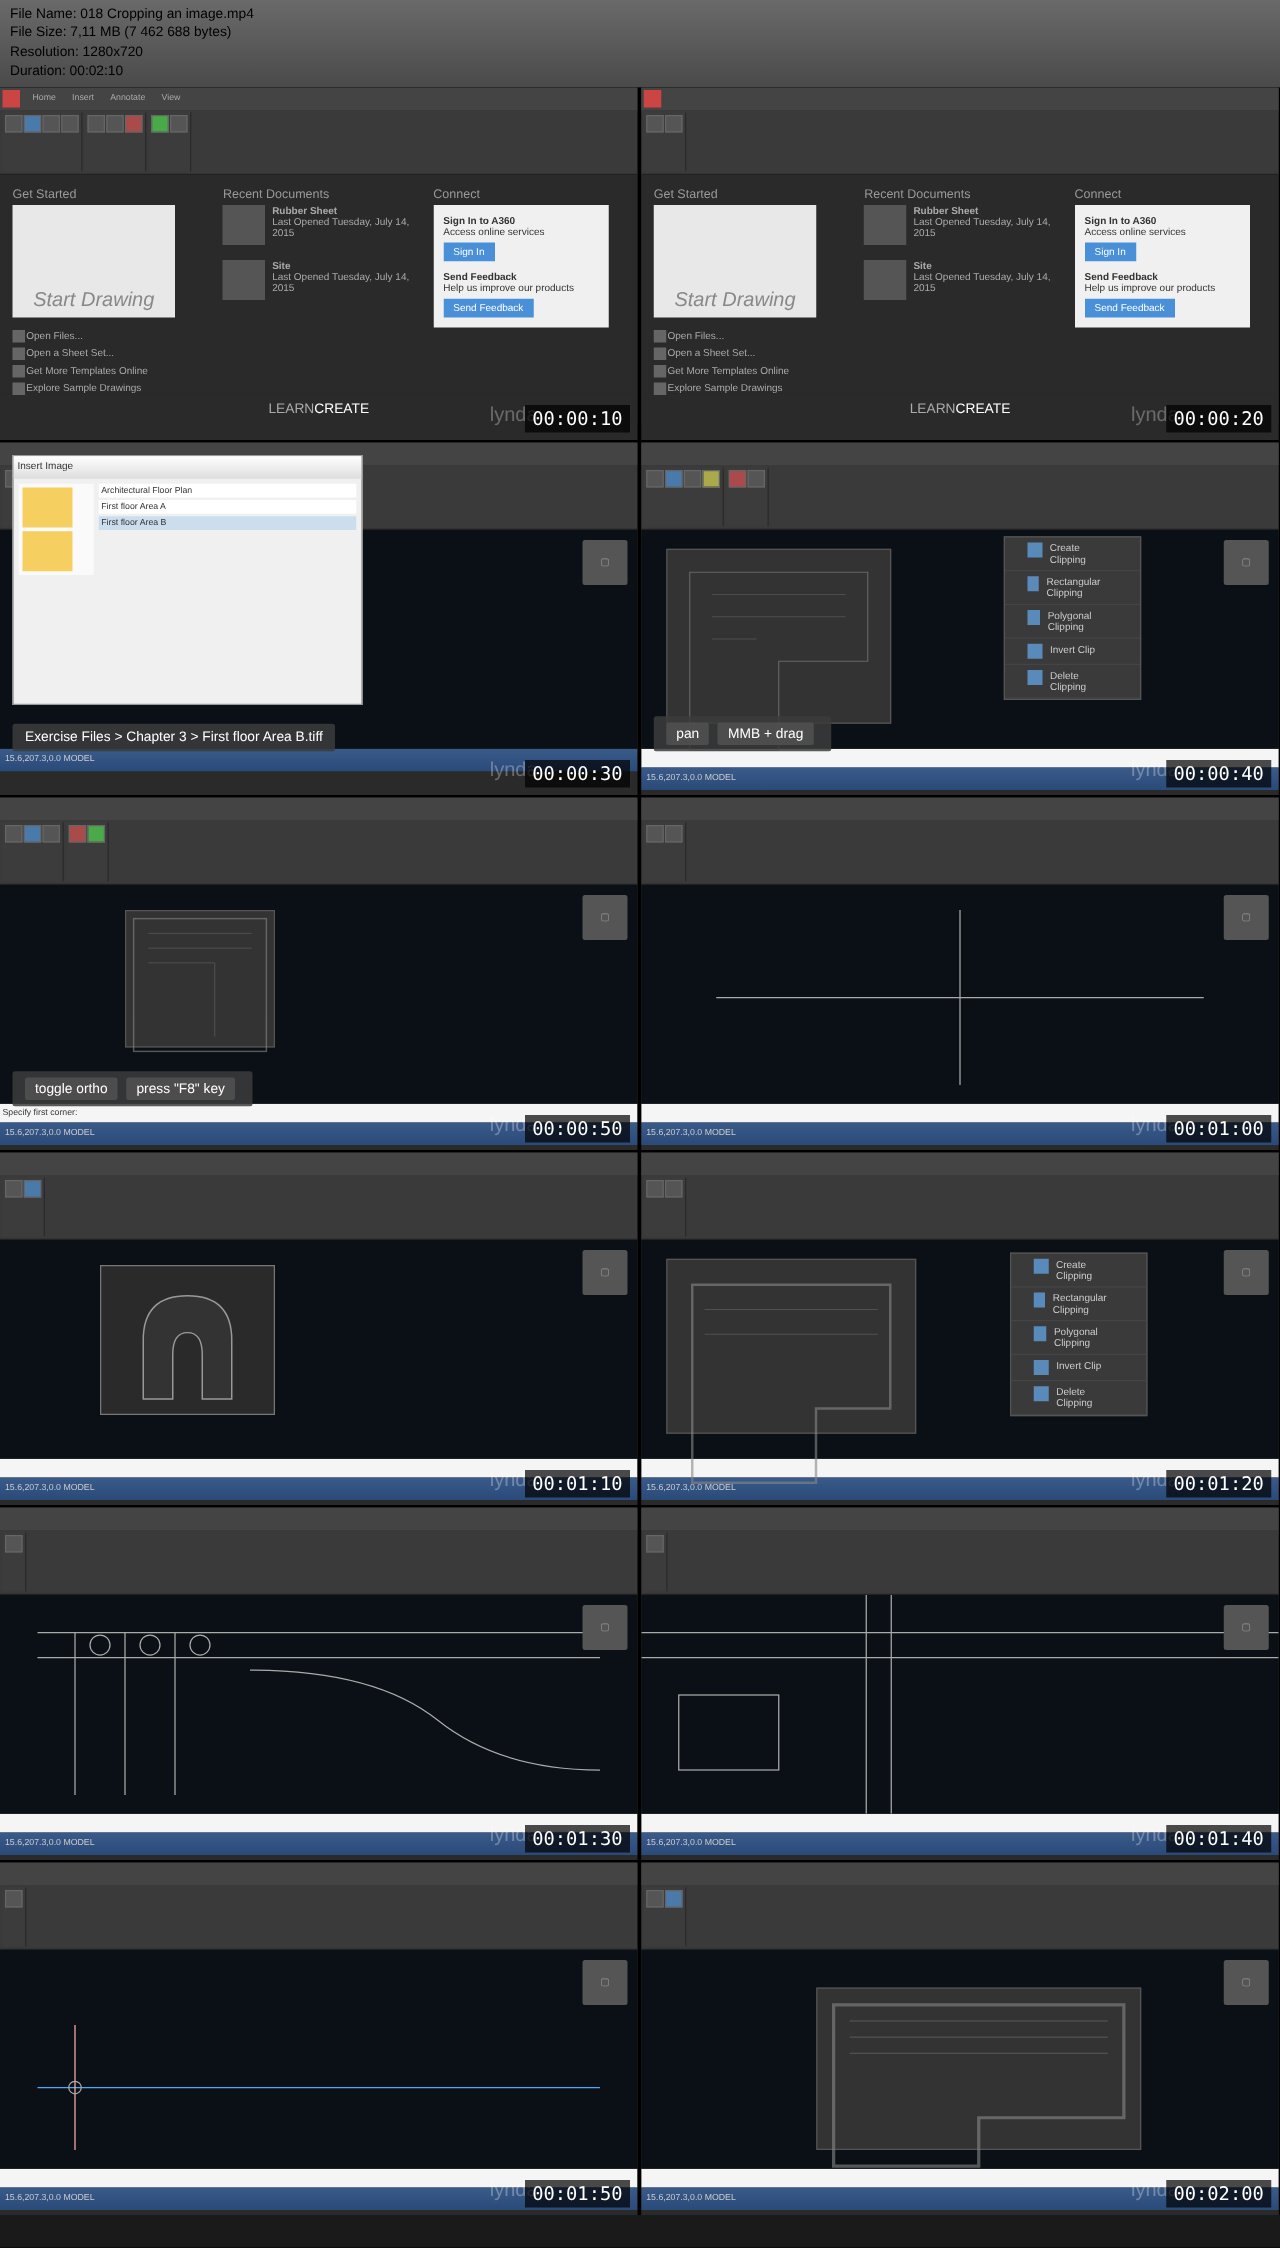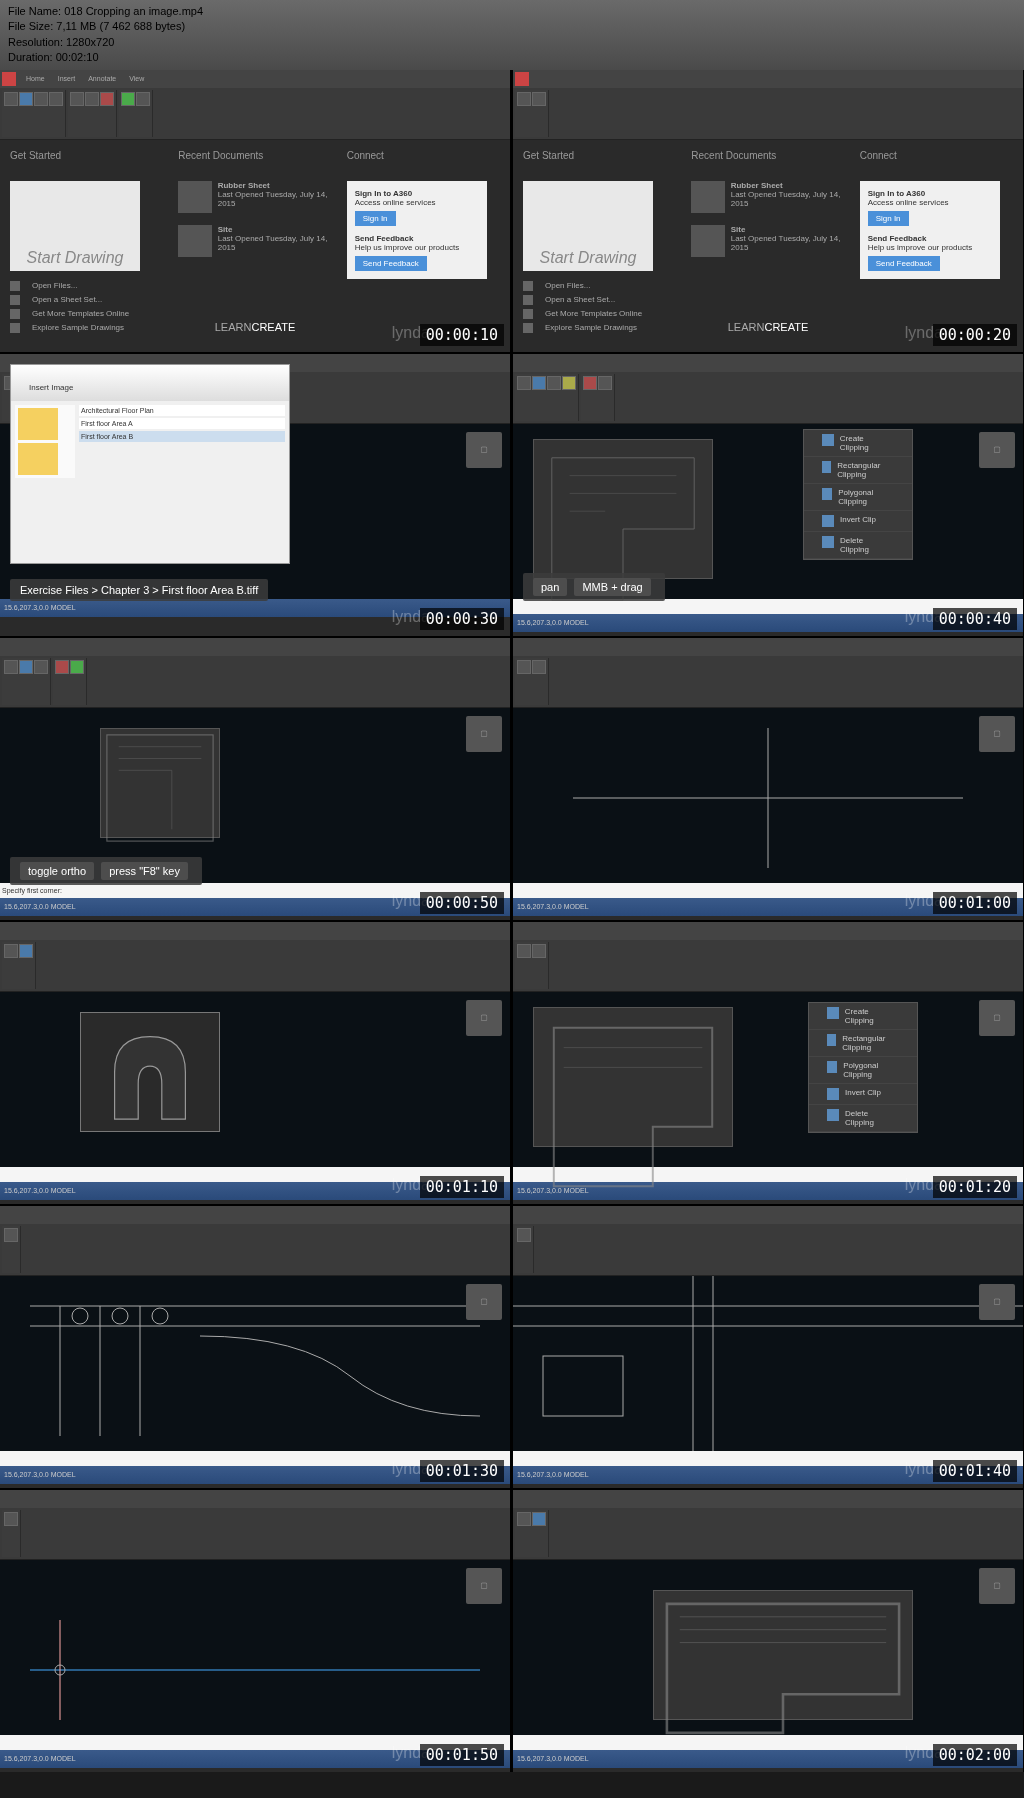--- a/index.html
+++ b/index.html
@@ -20,33 +20,33 @@
 .tool-btn.blue{background:#4a7aaa}
 .tool-btn.red{background:#aa4a4a}
 .tool-btn.green{background:#4aaa4a}
 .tool-btn.yellow{background:#aaaa4a}
 .canvas{height:175px;background:#1a2530;position:relative}
 .canvas.dark{background:#0a1015}
 .statusbar{height:18px;background:linear-gradient(180deg,#3a5a8a,#2a4a7a);font-size:7px;display:flex;align-items:center;padding:0 4px;color:#ccc}
 .cmdline{height:15px;background:#f5f5f5;color:#333;font-size:7px;padding:2px;display:flex;align-items:center}
 .start-screen{display:flex;height:175px;background:#2a2a2a;padding:10px;gap:15px}
 .start-col{flex:1}
-.start-title{font-size:10px;color:#999;margin-bottom:20px}
+.start-title{font-size:10px;color:#999;margin-bottom:3px}
 .start-drawing{width:130px;height:90px;background:#e8e8e8;position:relative;display:flex;align-items:flex-end;justify-content:center}
 .start-drawing-label{font-size:16px;color:#888;font-style:italic;margin-bottom:4px}
 .start-thumb{width:38px;height:32px;background:#555;margin-bottom:4px;display:inline-block}
 .start-recent{font-size:8px;color:#aaa}
 .connect-box{background:#f0f0f0;width:140px;padding:8px;color:#333;font-size:8px}
 .connect-btn{background:#4a90d9;color:#fff;padding:3px 8px;margin-top:4px;display:inline-block;font-size:8px}
 .learn-create{display:flex;justify-content:center;font-size:11px;color:#aaa;padding:6px;background:#2a2a2a}
 .start-list{font-size:8px;color:#aaa;margin-top:8px}
-.start-list-item{padding:2px 0;display:flex;align-items:center;gap:12px}
+.start-list-item{padding:2px 0;display:flex;align-items:center;gap:1px}
 .list-icon{width:10px;height:10px;background:#666}
 .dialog{position:absolute;top:10px;left:10px;width:280px;height:200px;background:#f0f0f0;border:1px solid #999;z-index:10}
-.dialog-header{height:18px;background:linear-gradient(180deg,#fff,#ddd);font-size:8px;padding:18px;color:#333}
+.dialog-header{height:18px;background:linear-gradient(180deg,#fff,#ddd);font-size:8px;padding:3px;color:#333}
 .dialog-body{padding:4px;display:flex;gap:4px}
 .dialog-sidebar{width:60px;background:#fafafa}
 .dialog-main{flex:1;font-size:7px;color:#333}
 .folder-icon{width:40px;height:32px;background:#f5d060;margin:3px}
 .caption-overlay{position:absolute;bottom:35px;left:10px;background:rgba(60,60,60,0.85);color:#fff;padding:5px 10px;font-size:11px;border-radius:2px}
 .caption-key{display:inline-block;background:rgba(80,80,80,0.9);padding:3px 8px;margin-right:4px;border-radius:2px}
 .viewcube{position:absolute;top:8px;right:8px;width:36px;height:36px;background:#555;display:flex;align-items:center;justify-content:center;font-size:8px;color:#999;border-radius:2px}
 .drawing-content{position:absolute;background:#333;border:1px solid #555}
 .curved-shape{position:absolute;width:140px;height:120px;border:1px solid #777;background:#2a2a2a}
 .dropdown-menu{position:absolute;background:#3a3a3a;border:1px solid #555;width:110px;font-size:8px;z-index:20}

